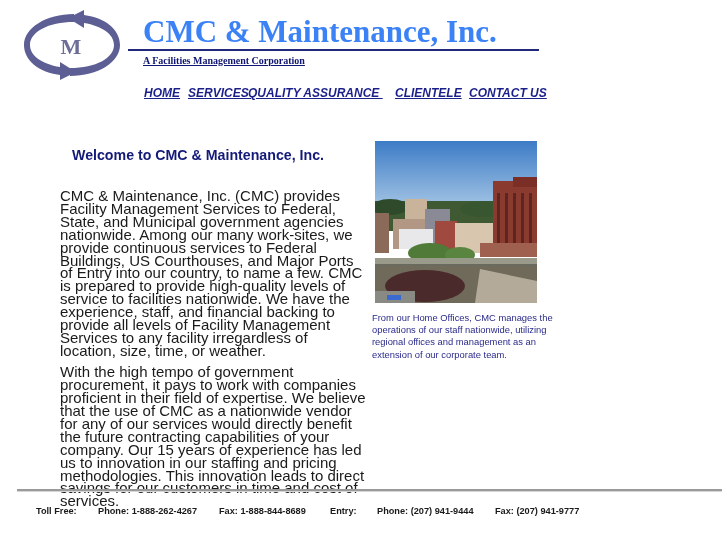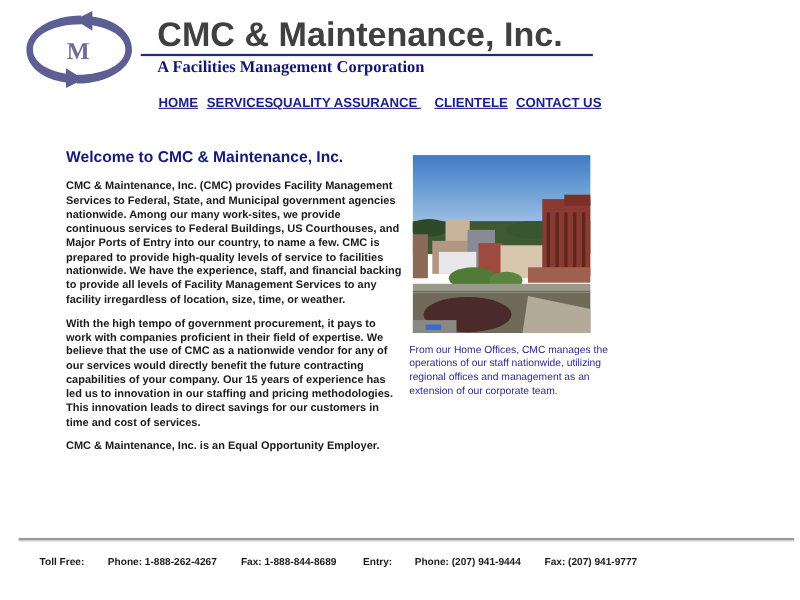--- a/index.html
+++ b/index.html
@@ -1,24 +1,24 @@
 <!DOCTYPE html>
 <html><head>
   <meta charset="utf-8">
   <style>
     html, body { margin: 0; padding: 0; background: #ffffff; }
     body { width: 727px; height: 545px; position: relative; overflow: hidden; font-family: "Liberation Sans", "DejaVu Sans", sans-serif; }
     .logo { position: absolute; left: 20px; top: 10px; width: 104px; height: 70px; }
-    .title { position: absolute; left: 143px; top: 14px; font-family: Liberation Sans, sans-serif; font-weight: bold; font-size: 31px; color: #404040; letter-spacing: 0px; white-space: nowrap; line-height: 36px; }
+    .title { position: absolute; left: 143px; top: 14px; font-family: Liberation Serif, serif; font-weight: bold; font-size: 31px; color: #3b82f6; letter-spacing: 0px; white-space: nowrap; line-height: 36px; }
     .title-rule { position: absolute; left: 128px; top: 49px; width: 411px; height: 2px; background: #22287a; }
-    .subtitle { position: absolute; left: 143px; top: 52px; font-family: "Liberation Serif", "DejaVu Serif", serif; font-weight: bold; font-size: 15px; color: #0f1570; white-space: nowrap; line-height: 18px; }
+    .subtitle { position: absolute; left: 143px; top: 52px; font-family: "Liberation Serif", "DejaVu Serif", serif; font-weight: bold; font-size: 10px; color: #0f1570; white-space: nowrap; line-height: 18px; text-decoration: underline; }
     .nav { position: absolute; top: 86px; left: 0; height: 16px; }
-    .nav a { position: absolute; top: 0; font-weight: bold; font-size: 12px; color: #1b1f8a; text-decoration: underline; white-space: pre; line-height: 15px; cursor: pointer; }
+    .nav a { position: absolute; top: 0; font-weight: bold; font-size: 12px; color: #1b1f8a; text-decoration: underline; white-space: pre; line-height: 15px; cursor: pointer; font-style: italic; }
     .welcome { position: absolute; left: 60px; top: 135px; font-weight: bold; font-size: 14.2px; color: #141a78; white-space: nowrap; line-height: 17px; }
-    .body-text { position: absolute; left: 60px; top: 164px; width: 306px; font-weight: bold; font-size: 10px; color: #1a1a1a; line-height: 12.9px; }
+    .body-text { position: absolute; left: 60px; top: 190px; width: 306px; font-weight: normal; font-size: 15px; color: #1a1a1a; line-height: 12.9px; }
     .body-text p { margin: 0 0 8.5px 0; }
     .photo { position: absolute; left: 375px; top: 141px; width: 162px; height: 162px; overflow: hidden; }
     .caption { position: absolute; left: 372px; top: 312px; width: 190px; font-size: 9.4px; color: #2a2a8a; line-height: 12.2px; }
     .footer-rule { position: absolute; left: 17px; top: 489px; width: 705px; height: 2px; background: #9a9a9a; border-bottom: 1px solid #d6d6d6; }
     .footer { position: absolute; top: 505px; left: 0; height: 14px; font-weight: bold; font-size: 9.2px; color: #1a1a1a; }
     .footer span { position: absolute; top: 0; white-space: nowrap; line-height: 12px; }
   </style>
 </head>
 <body>
 
@@ -37,25 +37,24 @@
 <div class="subtitle">A Facilities Management Corporation</div>
 
 <nav class="nav">
   <a style="left:144px">HOME</a>
   <a style="left:188px">SERVICES</a>
   <a style="left:248px">QUALITY ASSURANCE </a>
   <a style="left:395px">CLIENTELE</a>
   <a style="left:469px">CONTACT US</a>
 </nav>
 
-<h1 class="welcome" style="margin:0">Welcome to CMC &amp; Maintenance, Inc.</h1>
+<h1 class="welcome" style="margin:12px">Welcome to CMC &amp; Maintenance, Inc.</h1>
 <div class="body-text">
   <p>CMC &amp; Maintenance, Inc. (CMC) provides Facility Management Services to Federal, State, and Municipal government agencies nationwide. Among our many work-sites, we provide continuous services to Federal Buildings, US Courthouses, and Major Ports of Entry into our country, to name a few. CMC is prepared to provide high-quality levels of service to facilities nationwide. We have the experience, staff, and financial backing to provide all levels of Facility Management Services to any facility irregardless of location, size, time, or weather.</p>
   <p>With the high tempo of government procurement, it pays to work with companies proficient in their field of expertise. We believe that the use of CMC as a nationwide vendor for any of our services would directly benefit the future contracting capabilities of your company. Our 15 years of experience has led us to innovation in our staffing and pricing methodologies. This innovation leads to direct savings for our customers in time and cost of services.</p>
-  <p>CMC &amp; Maintenance, Inc. is an Equal Opportunity Employer.</p>
 </div>
 
 <div class="photo">
   <svg width="162" height="162" viewBox="0 0 162 162">
     <defs>
       <linearGradient id="sky" x1="0" y1="0" x2="0" y2="1">
         <stop offset="0" stop-color="#3d7cc6"></stop>
         <stop offset="1" stop-color="#a9c8e6"></stop>
       </linearGradient>
     </defs>

